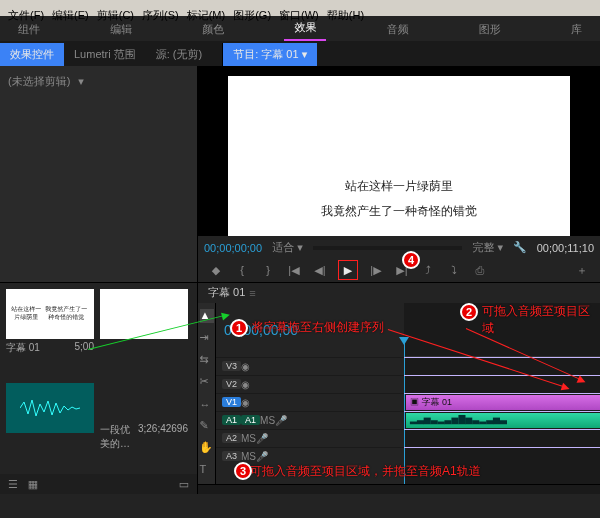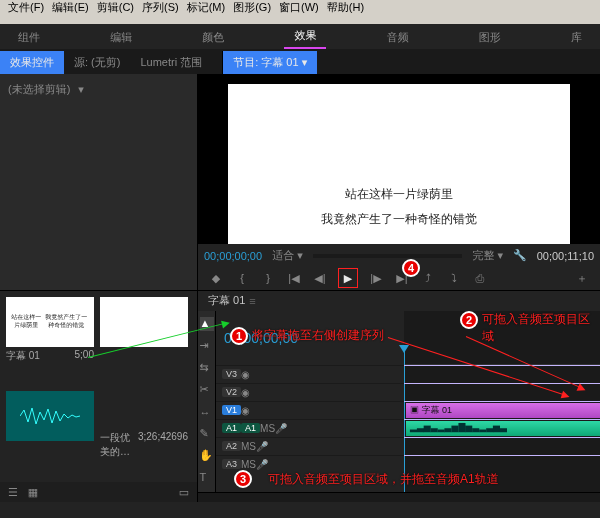--- a/index.html
+++ b/index.html
@@ -1,17 +1,17 @@
 <!DOCTYPE html>
 <html><head>
 <meta charset="utf-8">
 <style>
 * { margin: 0; padding: 0; box-sizing: border-box; font-family: "Microsoft YaHei", Arial, sans-serif; }
 body { background: #232323; color: #c8c8c8; width: 600px; height: 518px; overflow: hidden; font-size: 11px; }
-.menubar { background: #d4d0c8; height: 24px; display: flex; padding: 0 4px; font-size: 11px; color: #000; }
+.menubar { background: #d4d0c8; height: 16px; display: flex; padding: 8px 4px; font-size: 11px; color: #000; }
 .menubar span { padding: 0 4px; cursor: pointer; }
 .panel-tabs { background: #232323; height: 26px; display: flex; align-items: end; padding: 0 8px; border-bottom: 1px solid #1a1a1a; }
 .panel-tab { padding: 4px 10px; color: #888; font-size: 11px; cursor: pointer; }
 .panel-tab.active { color: #fff; border-bottom: 2px solid #d946ef; }
 .sub-tabs { background: #1a1a1a; height: 24px; display: flex; align-items: center; font-size: 11px; padding: 0; }
 .sub-tab { padding: 4px 10px; color: #888; cursor: pointer; }
 .sub-tab.active { color: #e8e8e8; background: #3b82f6; }
 .layout { display: flex; height: 428px; }
 .left-col { width: 198px; display: flex; flex-direction: column; border-right: 1px solid #000; }
 .right-col { flex: 1; display: flex; flex-direction: column; }
@@ -81,22 +81,22 @@
   <div class="panel-tab">编辑</div>
   <div class="panel-tab">颜色</div>
   <div class="panel-tab active">效果</div>
   <div class="panel-tab">音频</div>
   <div class="panel-tab">图形</div>
   <div class="panel-tab">库</div>
 </div>
 
 <div class="sub-tabs">
   <div class="sub-tab active">效果控件</div>
+  <div class="sub-tab">Lumetri 范围</div>
   <div class="sub-tab">源: (无剪)</div>
-  <div class="sub-tab">Lumetri 范围</div>
   <div style="width:10px"></div>
   <div class="sub-tab active" style="border-left:1px solid #000">
     <span>节目: 字幕 01</span> <span>▾</span>
   </div>
 </div>
 
 <div class="layout">
 
   <div class="left-col">
     <div class="effect-panel">
@@ -246,20 +246,20 @@
           <div class="track"></div>
         </div>
       </div>
       <div class="scrollbar-h"></div>
 
       <div class="callout" style="top:36px; left:32px;">1</div>
       <div class="callout-text" style="top:36px; left:54px;">将字幕拖至右侧创建序列</div>
       <div class="callout" style="top:20px; left:262px;">2</div>
       <div class="callout-text" style="top:20px; left:284px;">可拖入音频至项目区域</div>
       <div class="callout" style="bottom:14px; left:36px;">3</div>
-      <div class="callout-text" style="bottom:14px; left:70px;">可拖入音频至项目区域，并拖至音频A1轨道</div>
+      <div class="callout-text" style="bottom:14px; left:52px;">可拖入音频至项目区域，并拖至音频A1轨道</div>
 
       <div class="arrow-line" style="top:46px; left:190px; width:185px; transform:rotate(18deg); transform-origin:left;"></div>
       <div class="arrow-line" style="top:45px; left:268px; width:125px; transform:rotate(24deg); transform-origin:left;"></div>
       <div class="green-arrow" style="top:66px; left:-110px; width:140px; transform:rotate(-14deg); transform-origin:left;"></div>
     </div>
   </div>
 </div>
 
 </body></html>

